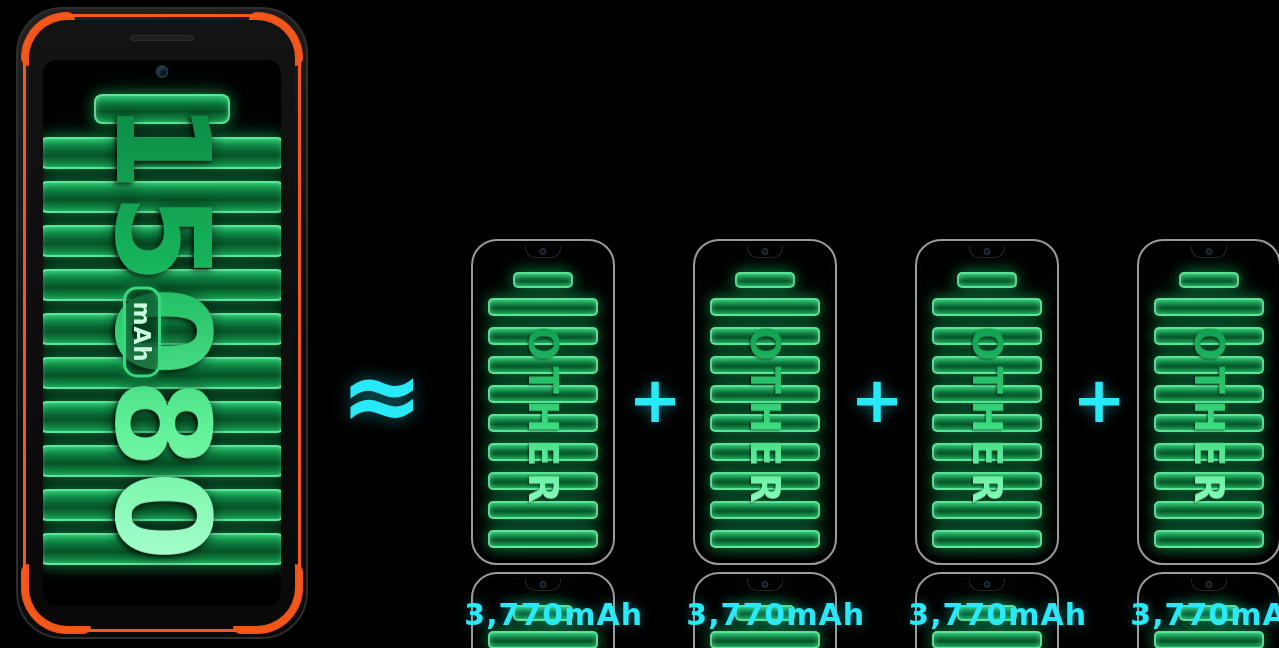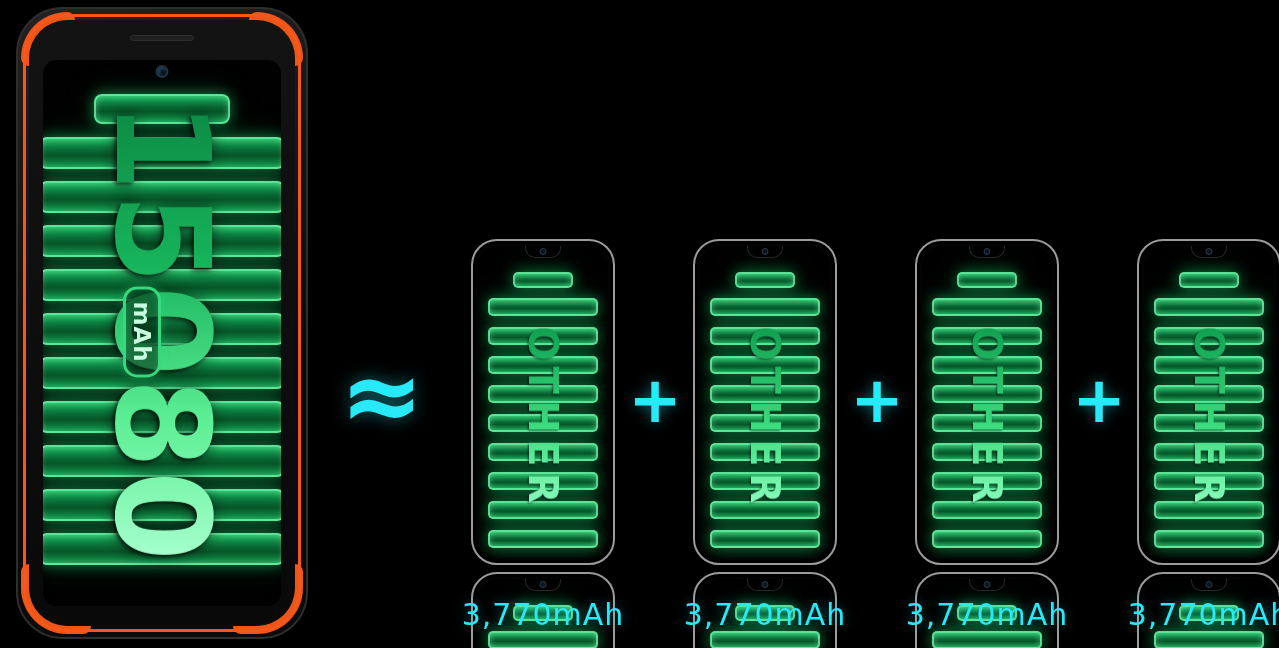--- a/index.html
+++ b/index.html
@@ -64,22 +64,22 @@
     font-size:100px; font-weight:700; line-height:1; color:#27e9f7;
     text-shadow:0 0 18px rgba(39,233,247,.45);
   }
   .plus {
     position:absolute; top:362px; width:80px; text-align:center;
     font-size:64px; font-weight:700; line-height:1.2; color:#27e9f7;
     text-shadow:0 0 14px rgba(39,233,247,.45);
   }
   .plus.p1 { left:615px; } .plus.p2 { left:837px; } .plus.p3 { left:1059px; }
   .capacity {
-    position:absolute; top:597px; width:200px; text-align:center; z-index:6;
-    font-size:30px; font-weight:400; color:#27e9f7; letter-spacing:1px;
+    position:absolute; top:597px; width:200px; text-align:right; z-index:6;
+    font-size:30px; font-weight:700; color:#27e9f7; letter-spacing:1px;
     text-shadow:0 0 12px rgba(39,233,247,.4);
   }
   .capacity.k1 { left:443px; } .capacity.k2 { left:665px; } .capacity.k3 { left:887px; } .capacity.k4 { left:1109px; }
 
   
   .phone {
     position:absolute; top:239px; width:144px; height:326px;
     border-radius:26px; background:#040404; border:2px solid #9b9b9b;
     box-shadow: inset 0 0 0 3px #000;
   }

